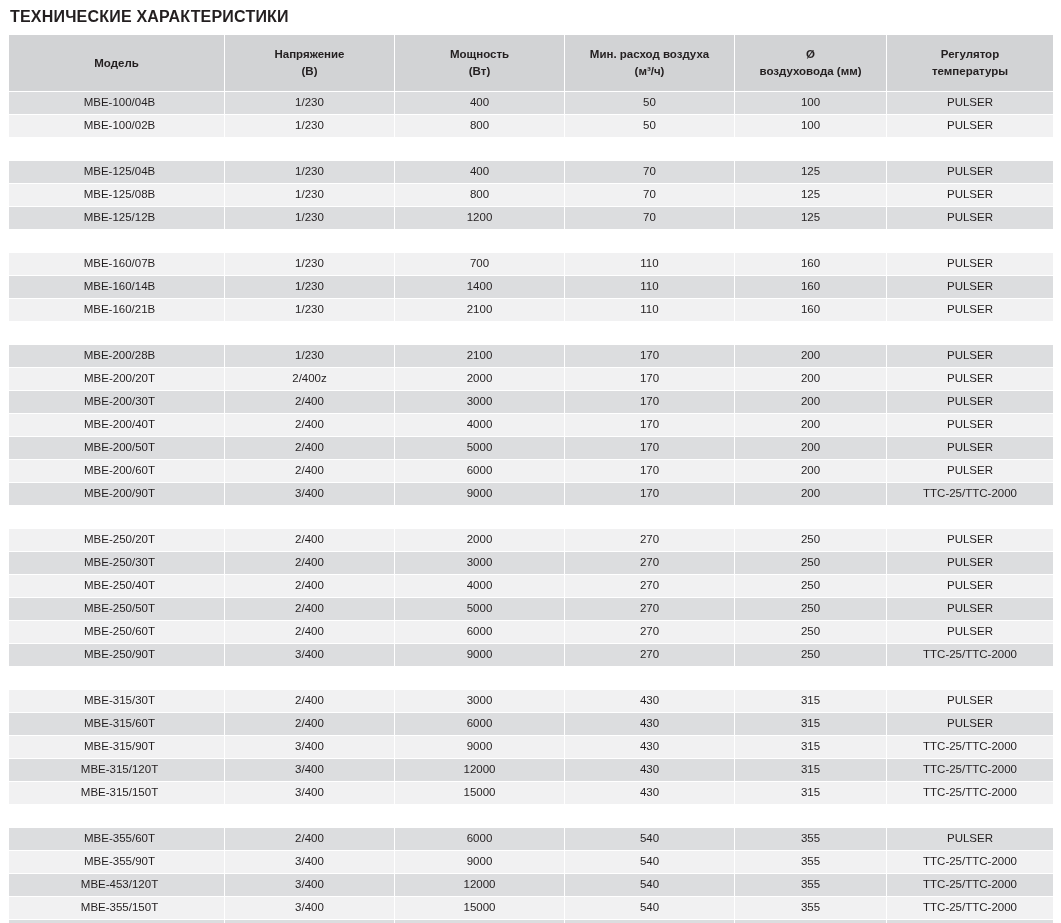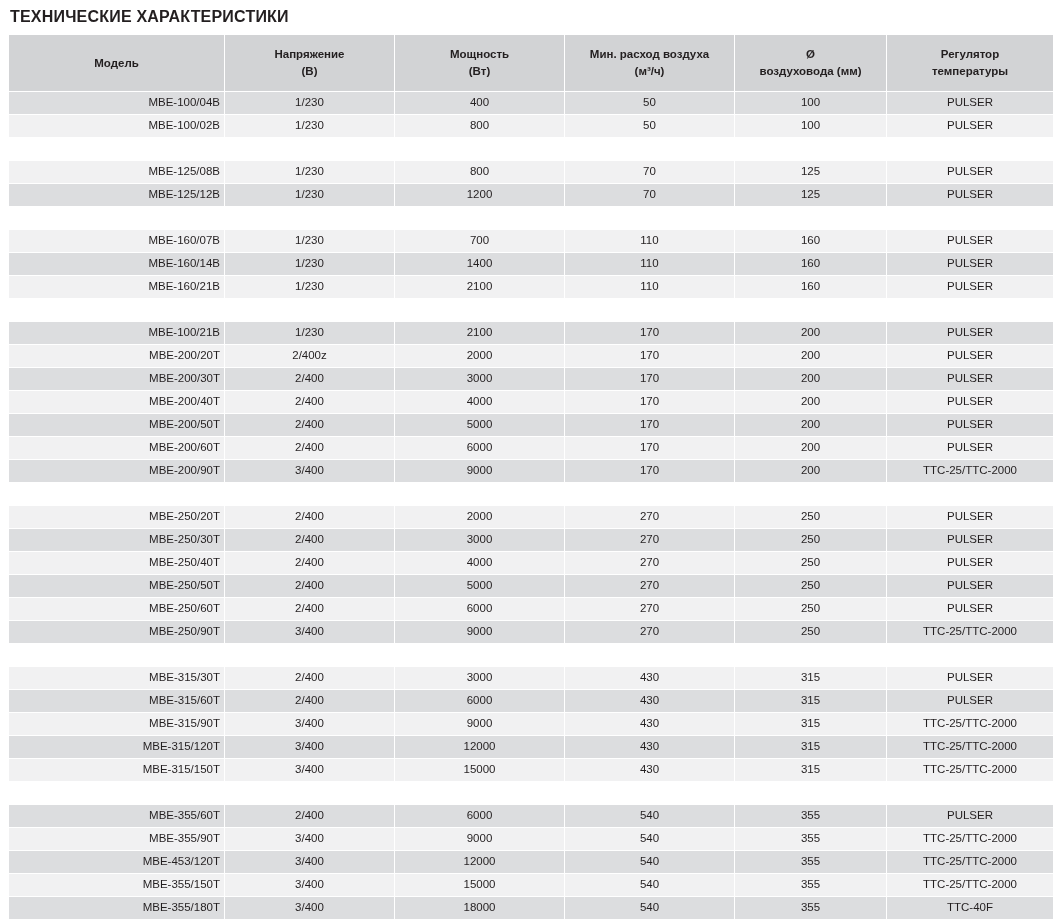--- a/index.html
+++ b/index.html
@@ -58,21 +58,21 @@
     border: 1px solid #ffffff;
     text-align: center;
     vertical-align: middle;
     padding: 3px 4px;
     height: 16px;
     line-height: 1.35;
     font-size: 11.5px;
     white-space: nowrap;
   }
   table.spec tbody td.model {
-    text-align: right;
+    text-align: center;
     padding-left: 10px;
   }
   tr.shade td { background: #dcdddf; }
   tr.plain td { background: #f1f1f2; }
   tr.gap td {
     background: #ffffff;
     height: 7px;
     padding: 0;
     border-left: 1px solid #ffffff;
     border-right: 1px solid #ffffff;
@@ -137,20 +137,28 @@
           <td class="model">MBE-100/02B</td>
           <td>1/230</td>
           <td>800</td>
           <td>50</td>
           <td>100</td>
           <td>PULSER</td>
         </tr>
         <tr class="gap">
           <td colspan="6"></td>
         </tr>
+        <tr class="shade">
+          <td class="model">MBE-125/04B</td>
+          <td>1/230</td>
+          <td>400</td>
+          <td>70</td>
+          <td>125</td>
+          <td>PULSER</td>
+        </tr>
         <tr class="plain">
           <td class="model">MBE-125/08B</td>
           <td>1/230</td>
           <td>800</td>
           <td>70</td>
           <td>125</td>
           <td>PULSER</td>
         </tr>
         <tr class="shade">
           <td class="model">MBE-125/12B</td>
@@ -184,21 +192,21 @@
           <td>1/230</td>
           <td>2100</td>
           <td>110</td>
           <td>160</td>
           <td>PULSER</td>
         </tr>
         <tr class="gap">
           <td colspan="6"></td>
         </tr>
         <tr class="shade">
-          <td class="model">MBE-100/21B</td>
+          <td class="model">MBE-200/28B</td>
           <td>1/230</td>
           <td>2100</td>
           <td>170</td>
           <td>200</td>
           <td>PULSER</td>
         </tr>
         <tr class="plain">
           <td class="model">MBE-200/20T</td>
           <td>2/400z</td>
           <td>2000</td>

